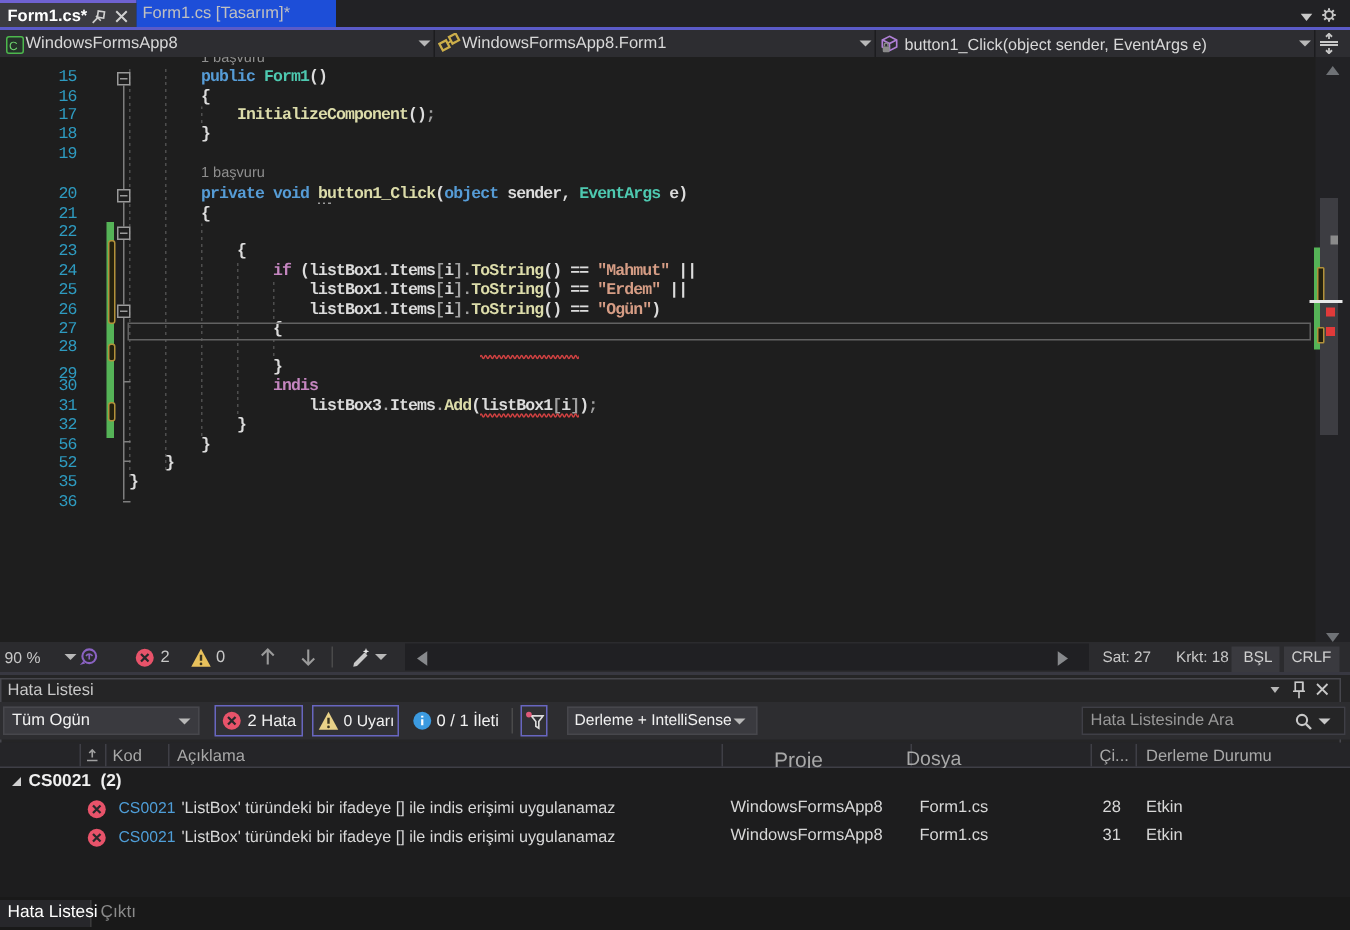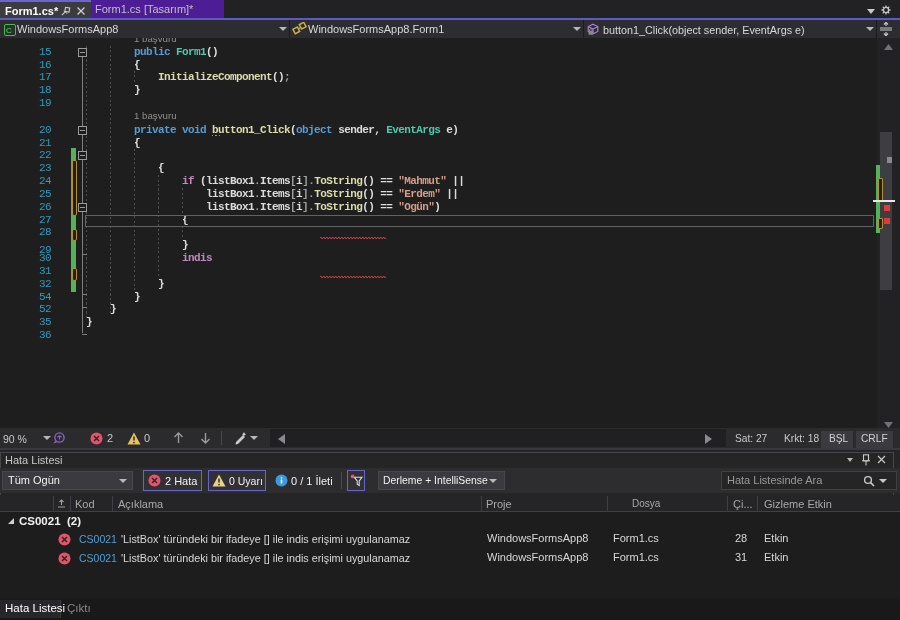--- a/index.html
+++ b/index.html
@@ -1,21 +1,21 @@
 <!DOCTYPE html>
 <html><head><meta charset="utf-8">
 <style>
 html,body{margin:0;padding:0;background:#1e1e1e;width:900px;height:620px;overflow:hidden}
 body{font-family:"Liberation Sans",sans-serif;position:relative;font-size:12px;color:#ccc}
 span{white-space:nowrap}
 .abs{position:absolute}
 #tabrowbg{position:absolute;top:0;left:0;width:900px;height:18px;background:#222225}
 #tab1{position:absolute;top:0;left:0;width:91px;height:18px;background:#3b3b40;border-top:2px solid #6f62d2;box-sizing:border-box}
 #tab1 .t{position:absolute;left:5px;top:3px;font-weight:bold;color:#ffffff;font-size:11px}
-#tab2{position:absolute;top:0;left:91px;width:133px;height:18px;background:#4c1d95}
+#tab2{position:absolute;top:0;left:91px;width:133px;height:18px;background:#1d4ed8}
 #tab2 .t{position:absolute;left:4px;top:3px;color:#c0c0c0;font-size:11px}
 #purpleline{position:absolute;top:18px;left:0;width:900px;height:2px;background:#5b5bc8}
 
 #navbar{position:absolute;top:20px;left:0;width:900px;height:18px;background:#2d2d31}
 #navbar .divider{position:absolute;top:0;width:1px;height:18px;background:#1c1c1f}
 #navbar .txt{position:absolute;top:3px;color:#d8d8d8;font-size:11px}
 .chev{position:absolute;width:0;height:0;border-left:4px solid transparent;border-right:4px solid transparent;border-top:4px solid #b8b8b8}
 
 #editor{position:absolute;top:38px;left:0;width:900px;height:390px;background:#1e1e1e;overflow:hidden}
 .cl{position:absolute;left:62px;white-space:pre;font-family:"Liberation Mono",monospace;font-size:11px;font-weight:bold;letter-spacing:-0.6px;color:#dcdcdc;height:12.84px;line-height:12.84px}
@@ -129,23 +129,24 @@
 <div class="num" style="top:162.74px">26</div>
 <div class="cl" style="top:162.74px">                        listBox1<span class="p">.</span>Items<span class="p">[</span>i<span class="p">].</span><span class="m">ToString</span>() == <span class="s">"Ogün"</span>)</div>
 <div class="num" style="top:175.58px">27</div>
 <div class="cl" style="top:175.58px">                    {</div>
 <div class="num" style="top:188.42px">28</div>
 <div class="num" style="top:206px">29</div>
 <div class="cl" style="top:201.26px">                    }</div>
 <div class="num" style="top:214.10px">30</div>
 <div class="cl" style="top:214.10px">                    <span class="c">indis</span></div>
 <div class="num" style="top:226.94px">31</div>
+<div class="cl" style="top:226.94px">                        listBox3<span class="p">.</span>Items<span class="p">.</span><span class="m">Add</span>(listBox1<span class="p">[</span>i<span class="p">]</span>)<span class="p">;</span></div>
 <div class="num" style="top:239.78px">32</div>
 <div class="cl" style="top:239.78px">                }</div>
-<div class="num" style="top:252.62px">54</div>
+<div class="num" style="top:252.62px">56</div>
 <div class="cl" style="top:252.62px">            }</div>
 <div class="num" style="top:265.46px">52</div>
 <div class="cl" style="top:265.46px">        }</div>
 <div class="num" style="top:278.30px">35</div>
 <div class="cl" style="top:278.30px">    }</div>
 <div class="num" style="top:291.14px">36</div>
 <div class="abs" style="left:85px;top:177.2px;width:789px;height:11.8px;border:1px solid #626262;box-sizing:border-box"></div>
 <div class="abs" style="left:71px;top:110.0px;width:5px;height:144.0px;background:#55b357"></div>
 <div class="abs" style="left:72px;top:122.0px;width:5px;height:56.0px;border:1.3px solid #b2913a;background:#23200e;border-radius:2px;box-sizing:border-box"></div>
 <div class="abs" style="left:72px;top:191.0px;width:5px;height:12.0px;border:1.3px solid #b2913a;background:#23200e;border-radius:2px;box-sizing:border-box"></div>
@@ -287,24 +288,24 @@
     <div class="abs" style="left:112px;top:46px;width:1px;height:15px;background:#3f3f46"></div>
     <div class="abs" style="left:481px;top:46px;width:1px;height:15px;background:#3f3f46"></div>
     <div class="abs" style="left:607px;top:46px;width:1px;height:15px;background:#3f3f46"></div>
     <div class="abs" style="left:727px;top:46px;width:1px;height:15px;background:#3f3f46"></div>
     <div class="abs" style="left:757px;top:46px;width:1px;height:15px;background:#3f3f46"></div>
     <svg class="abs" style="left:57px;top:49px" width="9" height="9" viewBox="0 0 9 9">
       <path d="M1 8 H8 M4.5 6 V1 M2.5 3 L4.5 1 L6.5 3" stroke="#a0a0a0" stroke-width="1.1" fill="none"></path>
     </svg>
     <span class="abs" style="left:75px;top:48px;font-size:11px;color:#a8a8a8">Kod</span>
     <span class="abs" style="left:118px;top:48px;font-size:11px;color:#a8a8a8">Açıklama</span>
-    <span class="abs" style="left:486px;top:48px;font-size:11px;color:#a8a8a8">Proje</span>
-    <span class="abs" style="left:632px;top:48px;font-size:10px;color:#a8a8a8">Dosya</span>
+    <span class="abs" style="left:516px;top:48px;font-size:14px;color:#a8a8a8">Proje</span>
+    <span class="abs" style="left:604px;top:48px;font-size:13px;color:#a8a8a8">Dosya</span>
     <span class="abs" style="left:733px;top:48px;font-size:11px;color:#a8a8a8">Çi...</span>
-    <span class="abs" style="left:764px;top:48px;font-size:11px;color:#a8a8a8">Gizleme Etkin</span>
+    <span class="abs" style="left:764px;top:48px;font-size:11px;color:#a8a8a8">Derleme Durumu</span>
     <div class="abs" style="left:0;top:62px;width:900px;height:86px;background:#1d1d1e"></div>
     <svg class="abs" style="left:7px;top:67px" width="8" height="8" viewBox="0 0 8 8">
       <path d="M7 1 V7 H1 Z" fill="#d0d0d0"></path>
     </svg>
     <span class="abs" style="left:19px;top:65px;font-size:11.5px;font-weight:bold;color:#f0f0f0">CS0021&nbsp; (2)</span>
     <svg class="abs" style="left:58px;top:83px" width="13" height="13" viewBox="0 0 13 13">
       <circle cx="6.5" cy="6.5" r="6" fill="#e8536a"></circle>
       <path d="M4 4 L9 9 M9 4 L4 9" stroke="#27282b" stroke-width="1.5"></path>
     </svg>
     <span class="abs" style="left:79px;top:83px;font-size:10.5px;color:#4f9ed8">CS0021</span>

